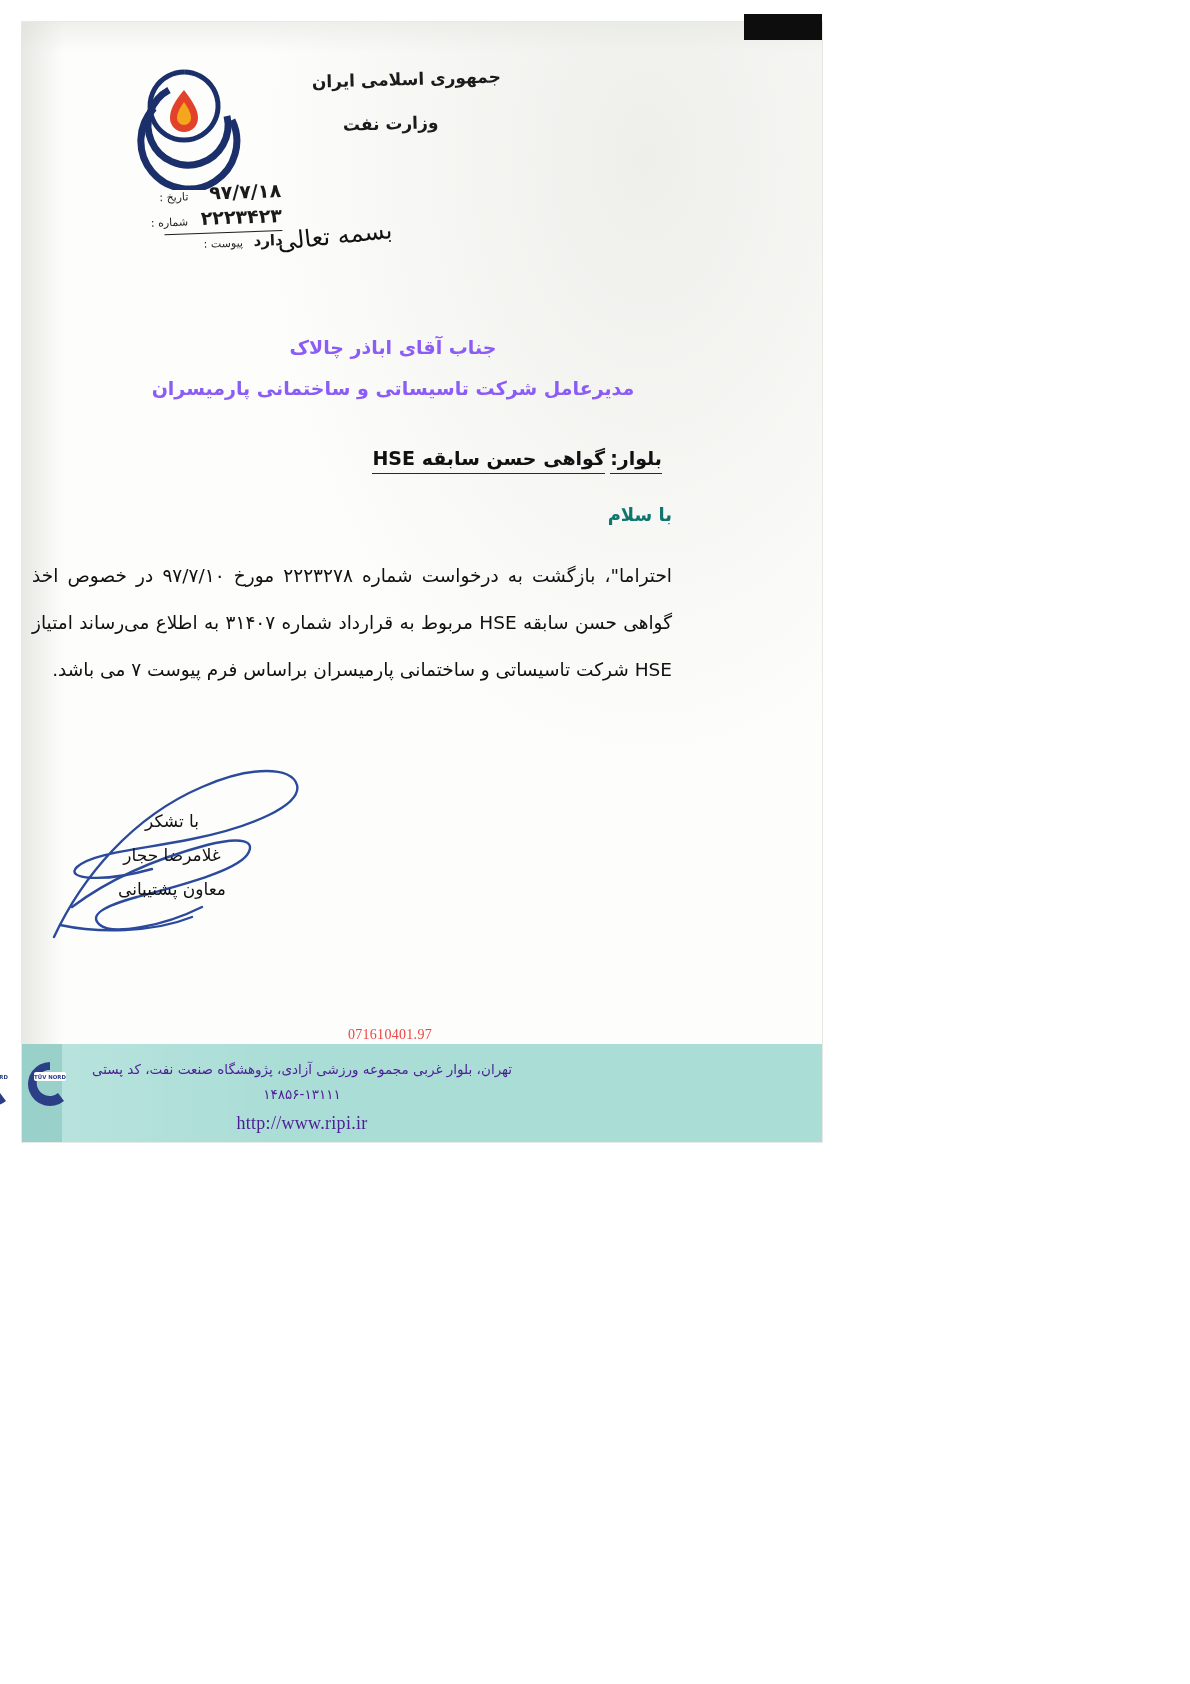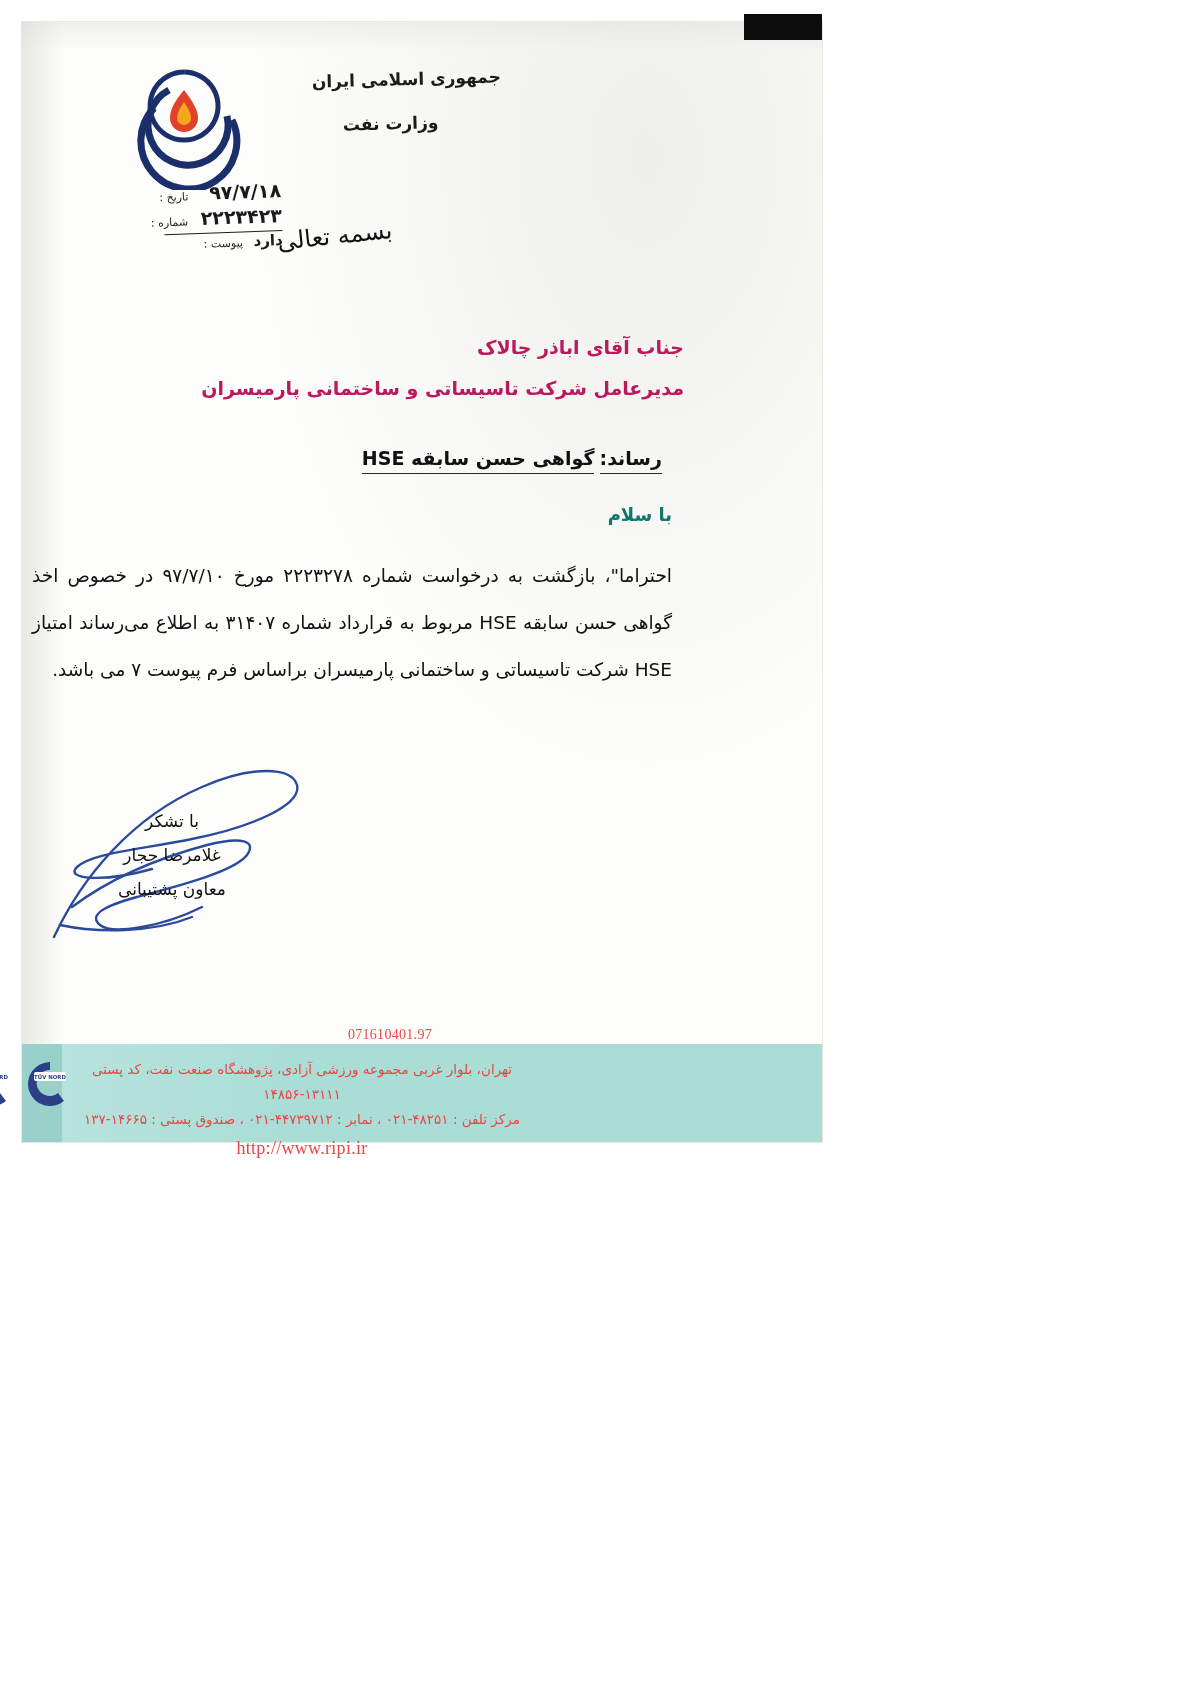--- a/index.html
+++ b/index.html
@@ -117,25 +117,25 @@
     top: 200px;
     font-family: "DejaVu Serif", serif;
     font-size: 24px;
     color: #111;
     transform: rotate(-6deg);
   }
 
   
   #addressee {
     position: absolute;
-    right: 138px;
+    right: 164px;
     top: 305px;
     width: 530px;
-    text-align: right;
-    color: #be185d;
+    text-align: center;
+    color: #8b5cf6;
   }
   #addressee .line {
     font-size: 19px;
     font-weight: 700;
     line-height: 2.15;
   }
 
   
   #subject-row {
     position: absolute;
@@ -226,21 +226,21 @@
     position: absolute;
     inset: 0;
     background: linear-gradient(90deg, rgba(255,255,255,.20) 0%, rgba(255,255,255,0) 35%);
   }
   #footer-text {
     position: absolute;
     right: 300px;
     top: 1035px;
     width: 440px;
     text-align: center;
-    color: #ef4444;
+    color: #4c1d95;
     direction: rtl;
     line-height: 1.85;
   }
   #footer-text .fline { font-size: 13.5px; }
   #footer-text .url {
     font-family: "Liberation Serif", serif;
     font-size: 18px;
     direction: ltr;
     letter-spacing: .3px;
   }
@@ -314,21 +314,21 @@
   </div>
 
   <div id="besmeh">بسمه تعالی</div>
 
   <div id="addressee">
     <div class="line">جناب آقای اباذر چالاک</div>
     <div class="line">مدیرعامل شرکت تاسیساتی و ساختمانی پارمیسران</div>
   </div>
 
   <div id="subject-row">
-    <span class="subject-text">رساند:</span>
+    <span class="subject-text">بلوار:</span>
     <span class="subject-text">گواهی حسن سابقه HSE</span>
   </div>
 
   <div id="salutation">با سلام</div>
 
   <div id="body-text">احتراما"، بازگشت به درخواست شماره ۲۲۲۳۲۷۸ مورخ ۹۷/۷/۱۰ در خصوص اخذ گواهی حسن سابقه HSE مربوط به قرارداد شماره ۳۱۴۰۷ به اطلاع می‌رساند امتیاز HSE شرکت تاسیساتی و ساختمانی پارمیسران براساس فرم پیوست ۷ می باشد.</div>
 
   <div id="signature-mark">
     <svg width="300" height="200" viewBox="0 0 300 200">
       <g fill="none" stroke="#2b4a9b" stroke-width="2.4" stroke-linecap="round">
@@ -365,17 +365,16 @@
         <path d="M27 4 a22 22 0 1 0 14 39 l-6 -8 a13 13 0 1 1 -8 -23 z" fill="#2b3f87"></path>
         <rect x="11" y="14" width="32" height="9" rx="2" fill="#ffffff"></rect>
         <text x="27" y="21" text-anchor="middle" font-family="DejaVu Sans" font-size="5.4" font-weight="bold" fill="#2b3f87">TÜV NORD</text>
         <text x="24" y="54" text-anchor="middle" font-family="DejaVu Sans" font-size="6" font-weight="bold" fill="#2b3f87" transform="rotate(-90 24 54) translate(14 -26)">ISO 10015</text>
       </svg>
     </div>
   </div>
 
   <div id="footer-text">
     <div class="fline">تهران، بلوار غربی مجموعه ورزشی آزادی، پژوهشگاه صنعت نفت، کد پستی ۱۳۱۱۱-۱۴۸۵۶</div>
-    <div class="fline">مرکز تلفن : ۴۸۲۵۱-۰۲۱ ، نمابر : ۴۴۷۳۹۷۱۲-۰۲۱ ، صندوق پستی : ۱۴۶۶۵-۱۳۷</div>
     <div class="url">http://www.ripi.ir</div>
   </div>
 
 </div>
 
 </body></html>

